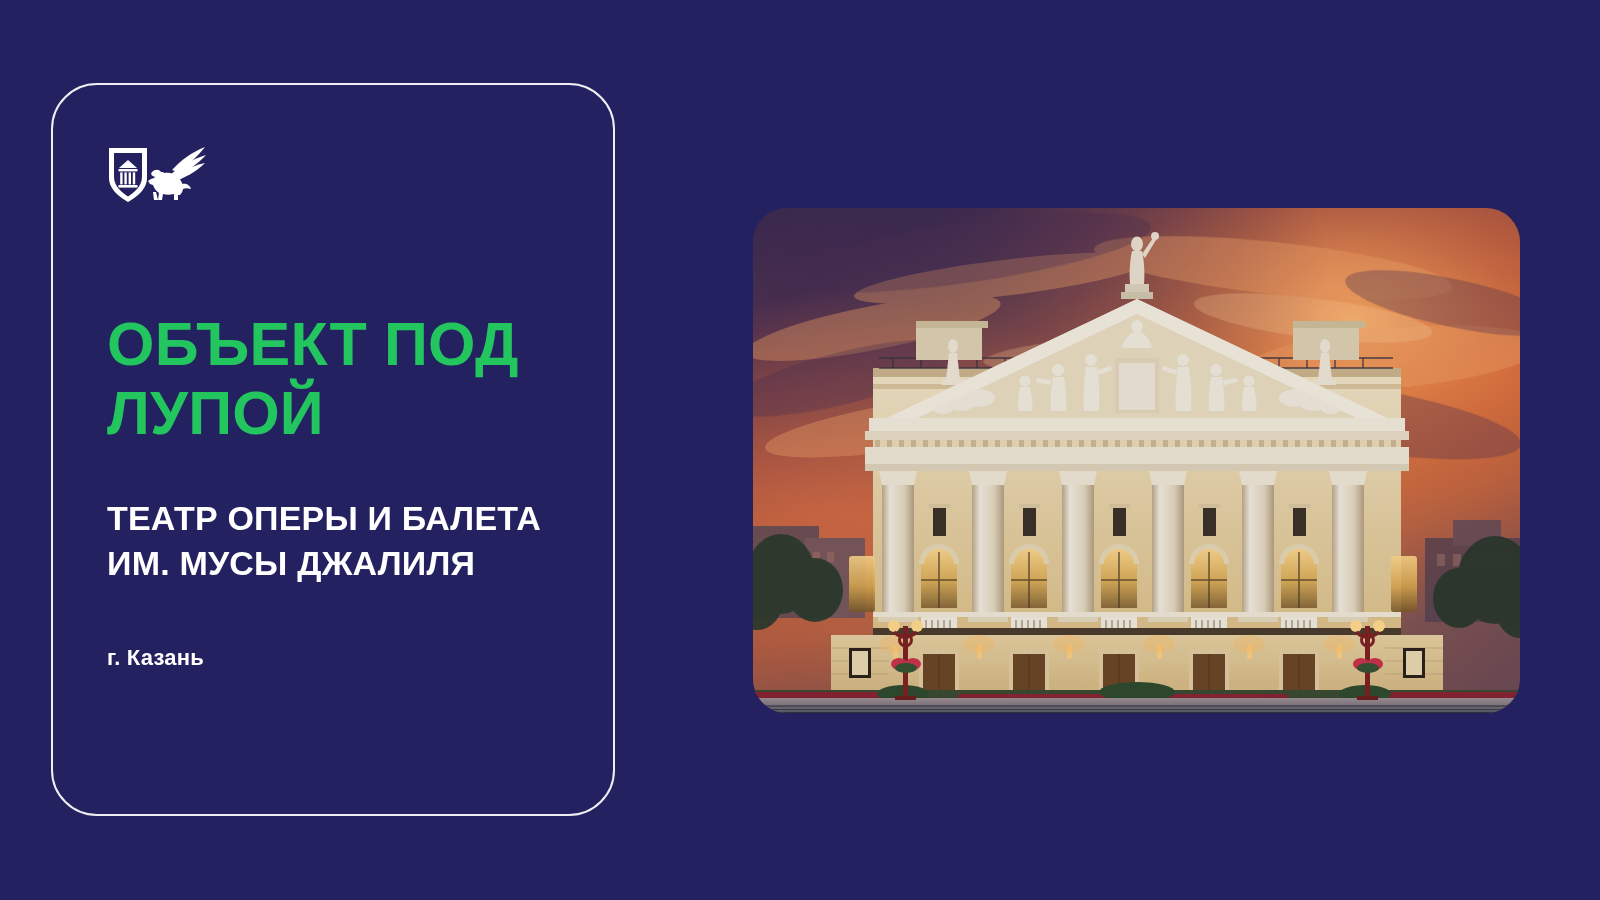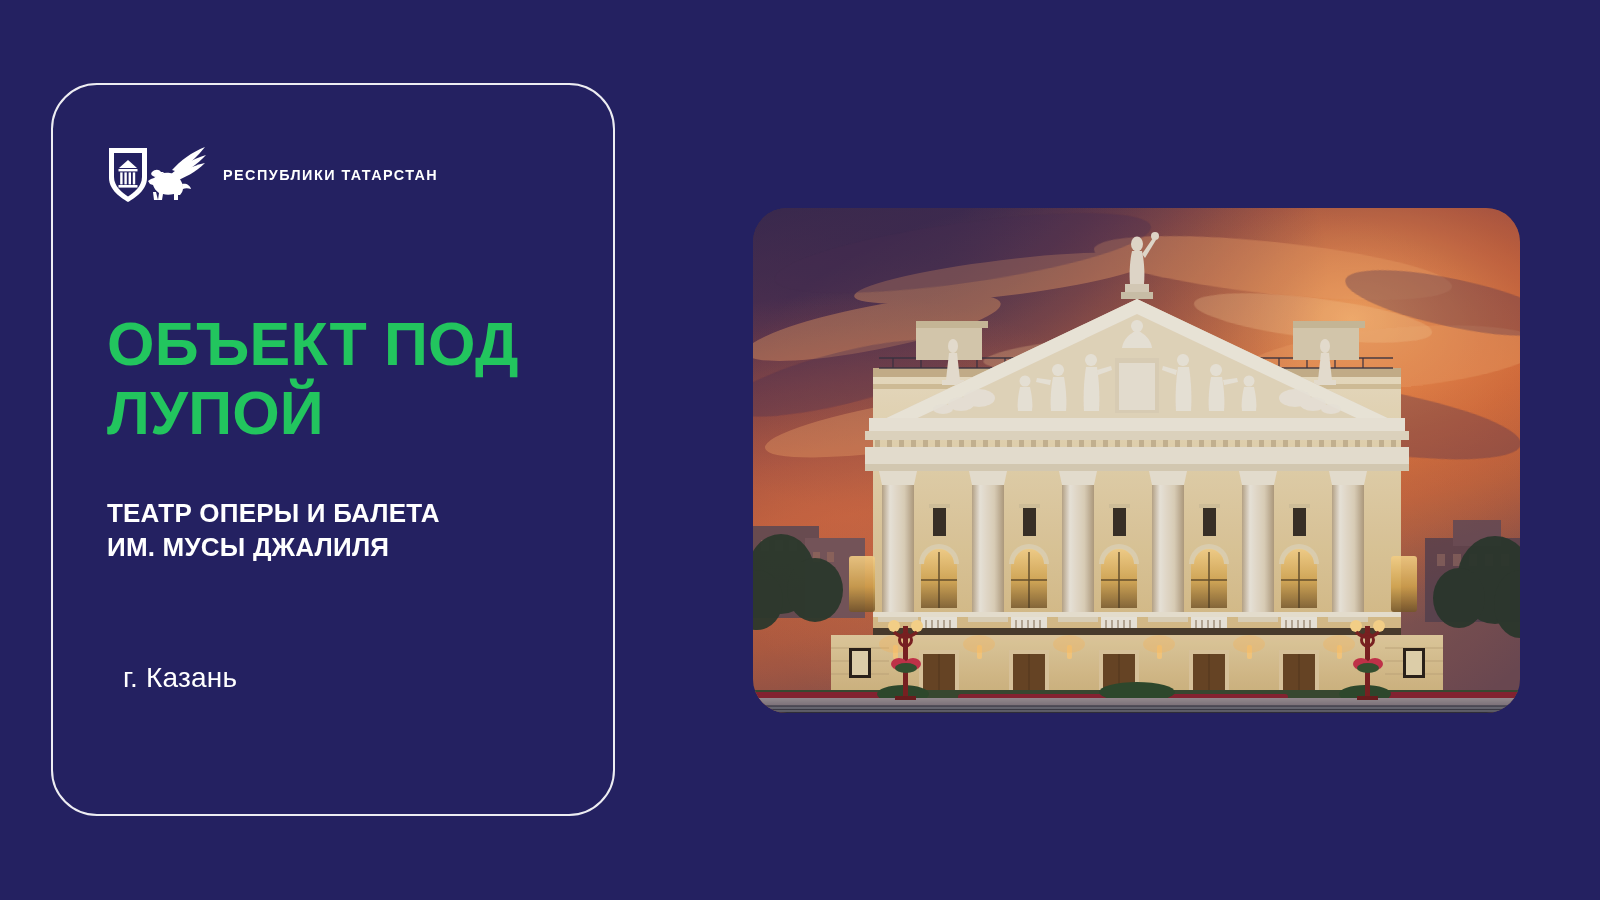--- a/index.html
+++ b/index.html
@@ -92,40 +92,40 @@
   }
 
   #subhead {
     position: absolute;
     left: 54px;
     top: 411px;
     width: 490px;
   }
   #subhead-text {
     color: #ffffff;
-    font-size: 26px;
+    font-size: 34px;
     font-weight: bold;
     line-height: 1.32;
     letter-spacing: 0.2px;
     margin: 0;
     text-transform: uppercase;
     white-space: pre-line;
   }
 
   #location {
     position: absolute;
     left: 54px;
     top: 560px;
   }
   #location-text {
     color: #ffffff;
-    font-size: 28px;
-    font-weight: normal;
+    font-size: 22px;
+    font-weight: bold;
     line-height: 1.2;
-    margin: 16px;
+    margin: 0;
     letter-spacing: 0.2px;
   }
 
   
   #photo {
     position: absolute;
     left: 713px;
     top: 192px;
     width: 767px;
     height: 505px;
@@ -172,21 +172,20 @@
 
           <path d="M46 30 C49 27 53 27 55 30 L58 30 L54 34 L49 35 C46 34 44 32 46 30 Z"></path>
 
           <path d="M76 42 C80 41 84 43 85 47 C82 46 79 46 77 47 Z"></path>
 
           <path d="M50 50 L52 58 L48 58 L47 50 Z"></path>
         </g>
       </svg>
 
       <div id="logo-wordmark">
-        <div id="logo-subtitle">РЕСПУБЛИКИ ТАТАРСТАН</div>
       </div>
     </div>
 
     <div id="headline">
       <h1 id="headline-title">ОБЪЕКТ ПОД
 ЛУПОЙ</h1>
     </div>
 
     <div id="subhead">
       <h2 id="subhead-text">ТЕАТР ОПЕРЫ И БАЛЕТА

